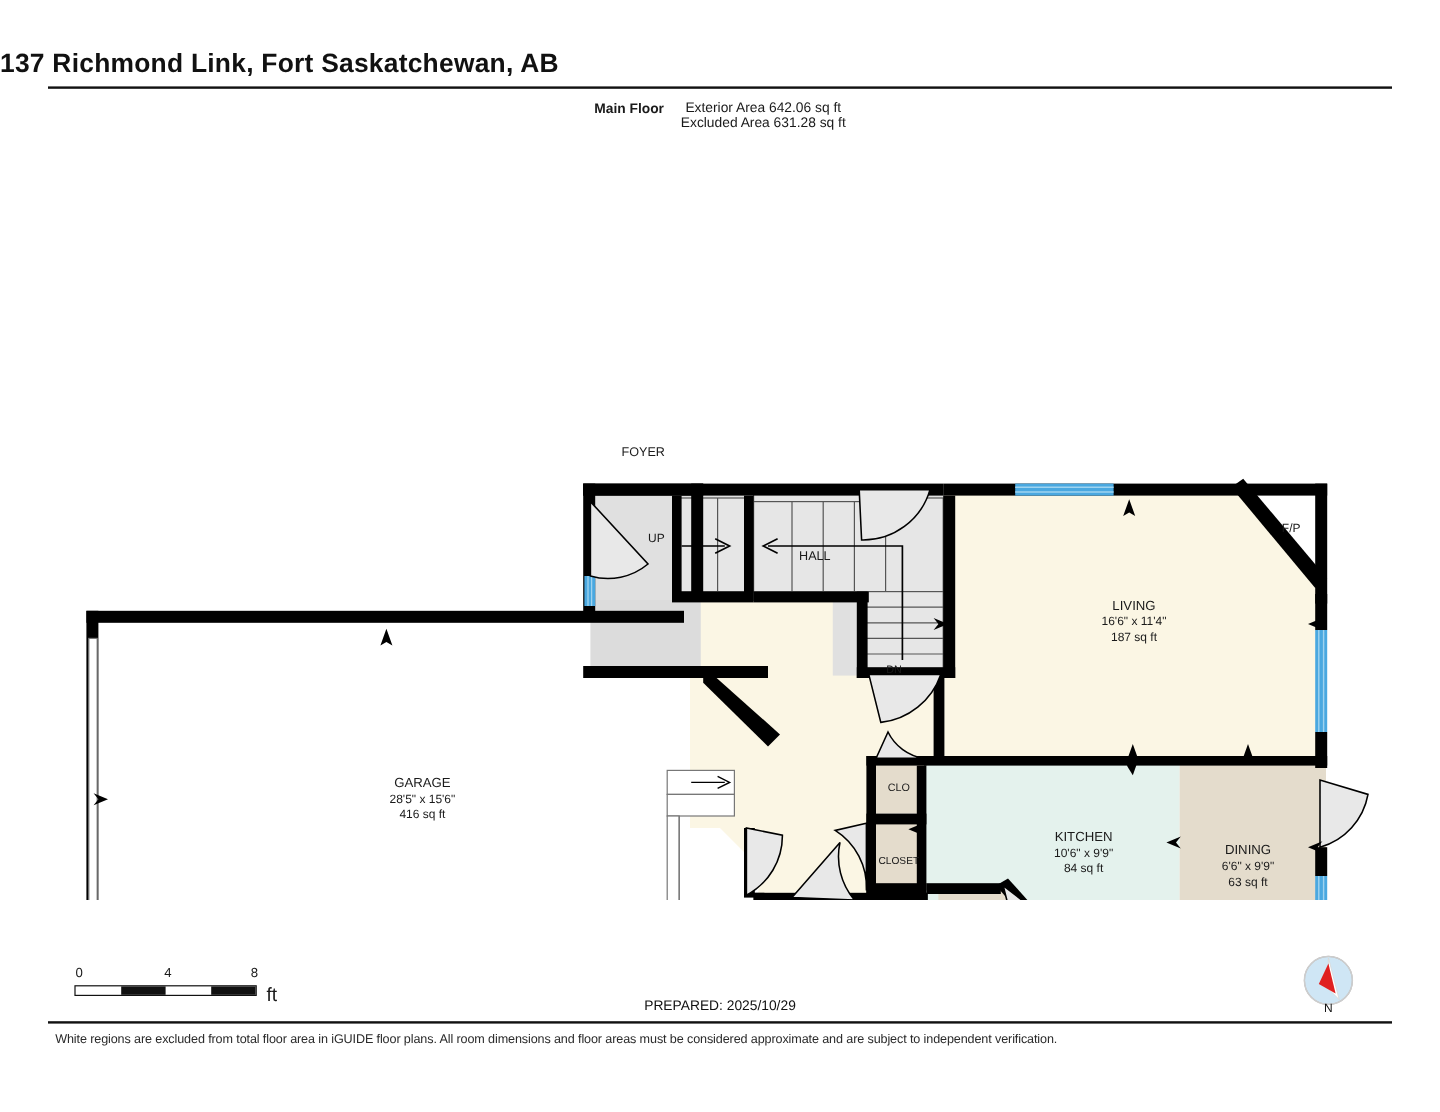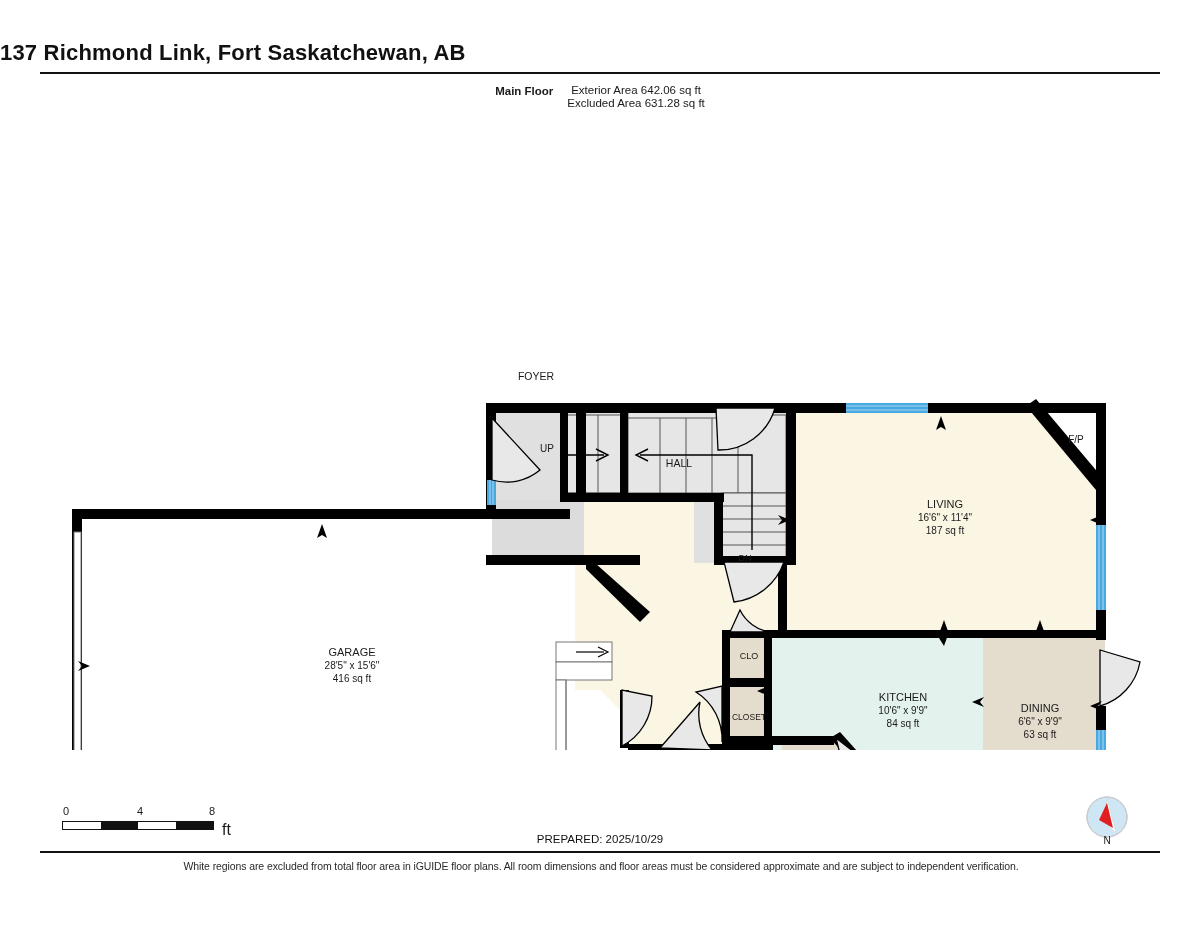--- a/index.html
+++ b/index.html
@@ -57,21 +57,21 @@
   .compass-n {
     position:absolute; left:0; top:42px; width:48px; text-align:center;
     font-size:10px; color:#111;
   }
 
   .rule-bottom {
     position:absolute; left:40px; top:851px; width:1120px; height:2px; background:#111;
   }
   .disclaimer {
     position:absolute; left:46px; top:860px; width:1110px;
-    font-size:10.5px; color:#2a2a2a; letter-spacing:-.1px;text-align:center;
+    font-size:10.5px; color:#2a2a2a; letter-spacing:-.1px;
   }
 
   
   svg text { font-family:"Liberation Sans", sans-serif; fill:#1a1a1a; }
 </style>
 </head>
 <body>
 
 <div class="page">
 

